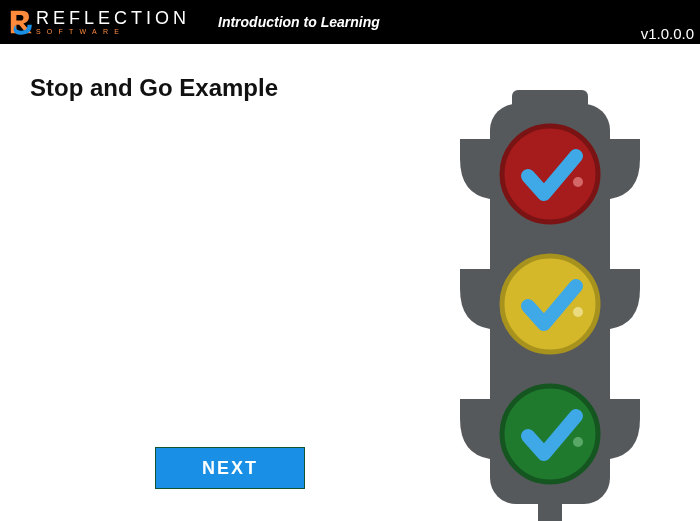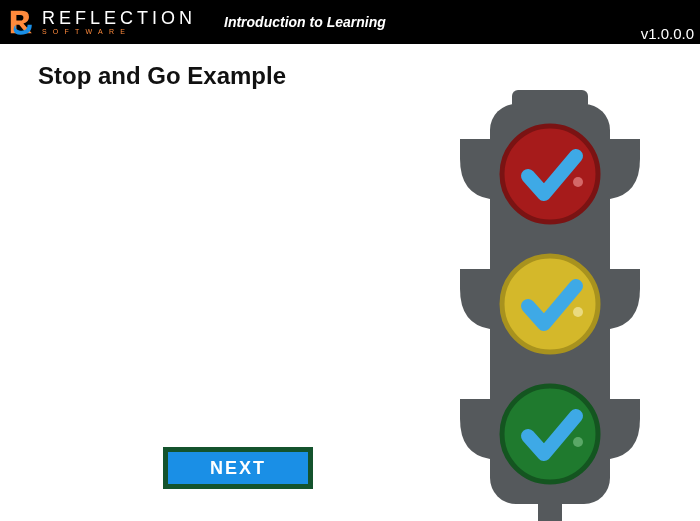--- a/index.html
+++ b/index.html
@@ -15,21 +15,20 @@
     background: #000;
     height: 44px;
     display: flex;
     align-items: center;
     padding: 0 8px;
     position: relative;
   }
   .logo {
     display: flex;
     align-items: center;
-    gap: 6px;
   }
   .logo-mark {
     width: 28px;
     height: 28px;
   }
   .logo-text {
     display: flex;
     flex-direction: column;
     line-height: 1;
   }
@@ -54,42 +53,41 @@
   }
   .version {
     position: absolute;
     right: 6px;
     bottom: 2px;
     color: #fff;
     font-size: 15px;
   }
   .content {
     position: relative;
-    padding: 18px 30px;
+    padding: 30px 30px;
     height: calc(521px - 44px);
-    margin-left: 8px;
   }
   .page-title {
     font-size: 24px;
     font-weight: 700;
     color: #111;
     margin-bottom: 4px;
   }
   .instruction {
     font-size: 17px;
     color: #111;
   }
   .next-btn {
     position: absolute;
     left: 155px;
     bottom: 32px;
     width: 150px;
     height: 42px;
     background: #1a8fe6;
-    border: 5px solid #14532d;
+    border: 1px solid #14532d;
     color: #fff;
     font-size: 18px;
     font-weight: 700;
     letter-spacing: 2px;
     cursor: pointer;
     display: flex;
     align-items: center;
     justify-content: center;
   }
   .traffic-light {

